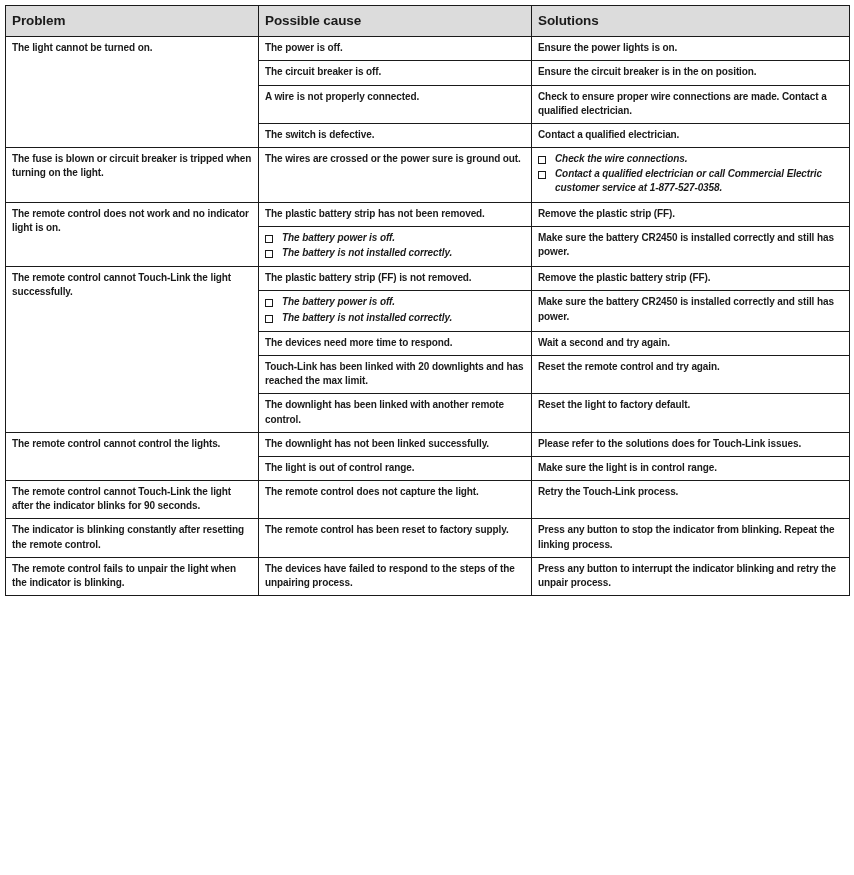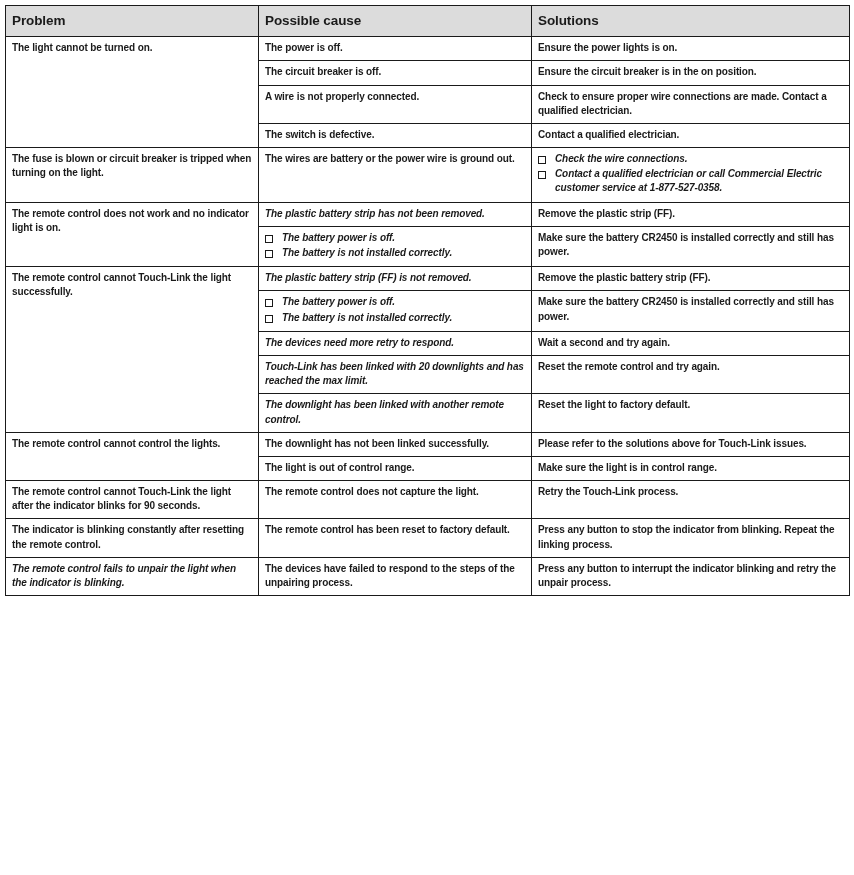--- a/index.html
+++ b/index.html
@@ -46,21 +46,20 @@
   }
   td.cause-cell {
     font-weight: bold;
   }
   td.sol-cell {
     font-weight: bold;
   }
   .small {
     font-size: 12.1px;
     letter-spacing: -0.2px;
-    font-style: italic;
   }
   .bullet-list {
     list-style: none;
     margin: 0;
     padding: 0;
   }
   .bullet-list li {
     position: relative;
     padding-left: 17px;
     margin: 0 0 1px 0;
@@ -112,21 +111,21 @@
       <tr>
         <td class="cause-cell">A wire is not properly connected.</td>
         <td class="sol-cell">Check to ensure proper wire connections are made. Contact a qualified electrician.</td>
       </tr>
       <tr>
         <td class="cause-cell">The switch is defective.</td>
         <td class="sol-cell">Contact a qualified electrician.</td>
       </tr>
       <tr>
         <td class="problem-cell">The fuse is blown or circuit breaker is tripped when turning on the light.</td>
-        <td class="cause-cell">The wires are battery or the power wire is ground out.</td>
+        <td class="cause-cell">The wires are crossed or the power sure is ground out.</td>
         <td class="sol-cell">
           <ul class="bullet-list">
             <li>
               <span class="box"></span>
               <span class="txt">Check the wire connections.</span>
             </li>
             <li>
               <span class="box"></span>
               <span class="txt">Contact a qualified electrician or call Commercial Electric customer service at 1-877-527-0358.</span>
             </li>
@@ -167,48 +166,48 @@
             </li>
             <li>
               <span class="box"></span>
               <span class="txt">The battery is not installed correctly.</span>
             </li>
           </ul>
         </td>
         <td class="sol-cell">Make sure the battery CR2450 is installed correctly and still has power.</td>
       </tr>
       <tr>
-        <td class="cause-cell small">The devices need more retry to respond.</td>
+        <td class="cause-cell small">The devices need more time to respond.</td>
         <td class="sol-cell">Wait a second and try again.</td>
       </tr>
       <tr>
         <td class="cause-cell small">Touch-Link has been linked with 20 downlights and has reached the max limit.</td>
         <td class="sol-cell">Reset the remote control and try again.</td>
       </tr>
       <tr>
         <td class="cause-cell small">The downlight has been linked with another remote control.</td>
         <td class="sol-cell">Reset the light to factory default.</td>
       </tr>
       <tr>
         <td class="problem-cell" rowspan="2">The remote control cannot control the lights.</td>
         <td class="cause-cell">The downlight has not been linked successfully.</td>
-        <td class="sol-cell">Please refer to the solutions above for Touch-Link issues.</td>
+        <td class="sol-cell">Please refer to the solutions does for Touch-Link issues.</td>
       </tr>
       <tr>
         <td class="cause-cell">The light is out of control range.</td>
         <td class="sol-cell">Make sure the light is in control range.</td>
       </tr>
       <tr>
         <td class="problem-cell">The remote control cannot Touch-Link the light after the indicator blinks for 90 seconds.</td>
         <td class="cause-cell just">The remote control does not capture the light.</td>
         <td class="sol-cell">Retry the Touch-Link process.</td>
       </tr>
       <tr>
         <td class="problem-cell">The indicator is blinking constantly after resetting the remote control.</td>
-        <td class="cause-cell">The remote control has been reset to factory default.</td>
+        <td class="cause-cell">The remote control has been reset to factory supply.</td>
         <td class="sol-cell">Press any button to stop the indicator from blinking. Repeat the linking process.</td>
       </tr>
       <tr>
         <td class="problem-cell small">The remote control fails to unpair the light when the indicator is blinking.</td>
         <td class="cause-cell">The devices have failed to respond to the steps of the unpairing process.</td>
         <td class="sol-cell">Press any button to interrupt the indicator blinking and retry the unpair process.</td>
       </tr>
     </tbody>
 </table>
 

